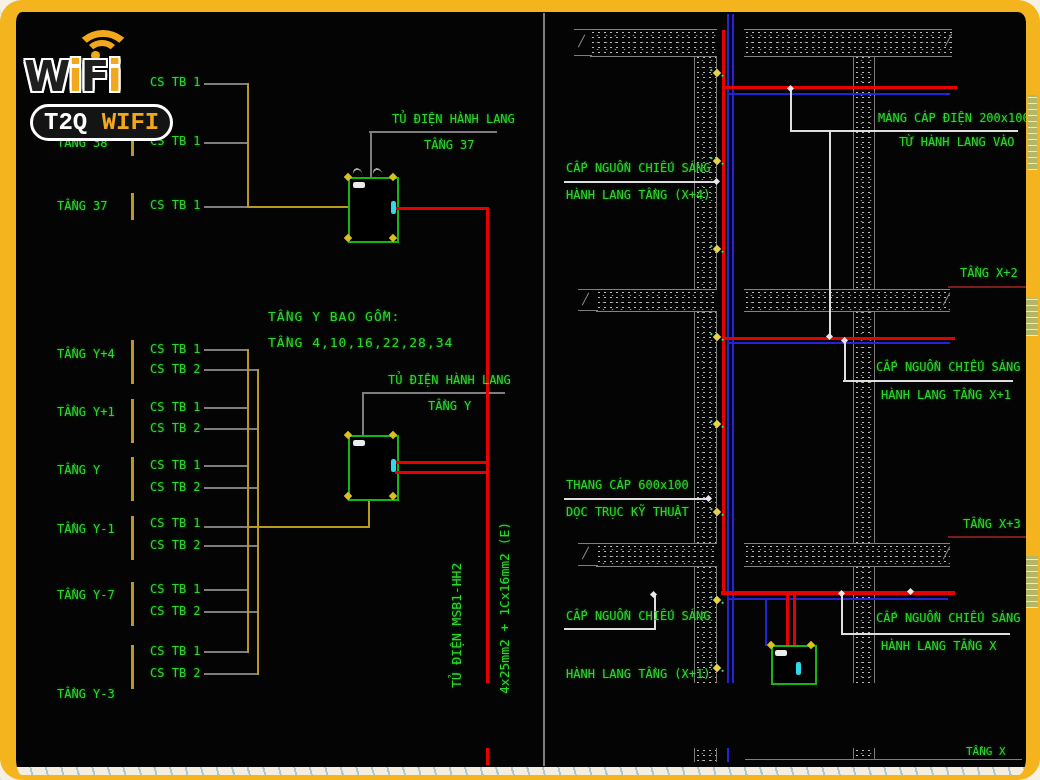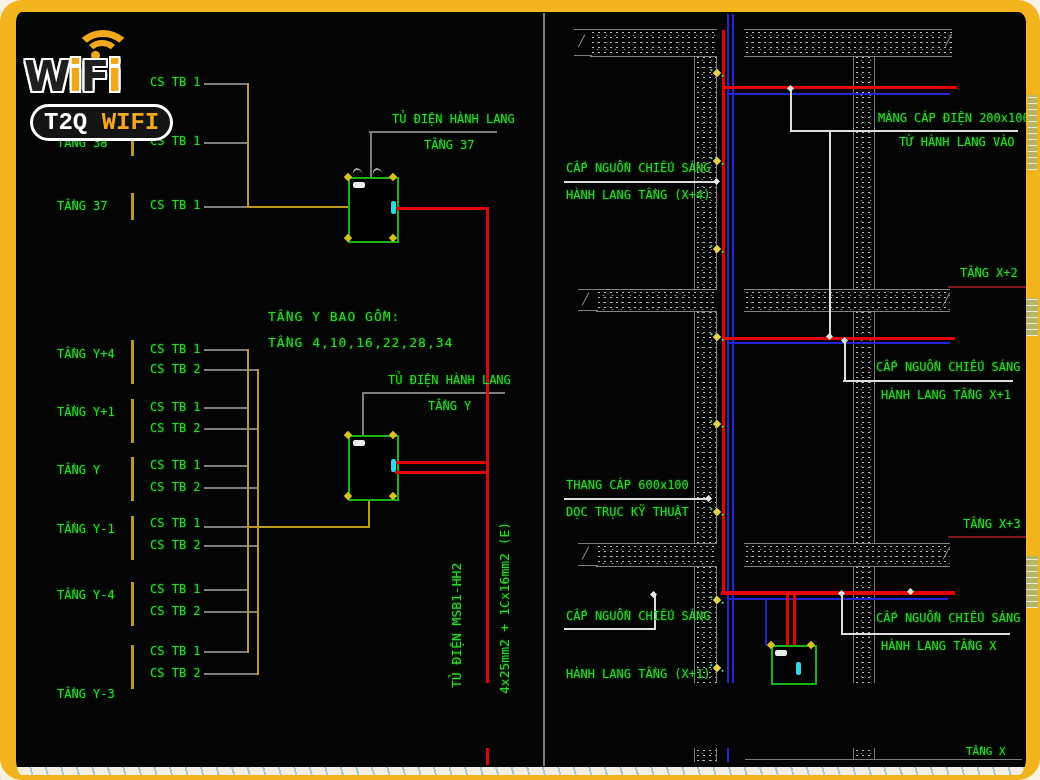--- a/index.html
+++ b/index.html
@@ -140,21 +140,21 @@
   <div class="ln g" style="left:204px;top:465px;width:43px;height:2px;"></div>
   <div class="ln g" style="left:204px;top:487px;width:53px;height:2px;"></div>
 
   <div class="gt" style="left:57px;top:523px;">TẦNG Y-1</div>
   <div class="ln y" style="left:131px;top:516px;width:3px;height:44px;"></div>
   <div class="gt" style="left:150px;top:517px;">CS TB 1</div>
   <div class="gt" style="left:150px;top:539px;">CS TB 2</div>
   <div class="ln g" style="left:204px;top:526px;width:43px;height:2px;"></div>
   <div class="ln g" style="left:204px;top:545px;width:53px;height:2px;"></div>
 
-  <div class="gt" style="left:57px;top:589px;">TẦNG Y-4</div>
+  <div class="gt" style="left:57px;top:589px;">TẦNG Y-7</div>
   <div class="ln y" style="left:131px;top:582px;width:3px;height:44px;"></div>
   <div class="gt" style="left:150px;top:583px;">CS TB 1</div>
   <div class="gt" style="left:150px;top:605px;">CS TB 2</div>
   <div class="ln g" style="left:204px;top:589px;width:43px;height:2px;"></div>
   <div class="ln g" style="left:204px;top:611px;width:53px;height:2px;"></div>
 
   <div class="gt" style="left:57px;top:688px;">TẦNG Y-3</div>
   <div class="ln y" style="left:131px;top:645px;width:3px;height:44px;"></div>
   <div class="gt" style="left:150px;top:645px;">CS TB 1</div>
   <div class="gt" style="left:150px;top:667px;">CS TB 2</div>

